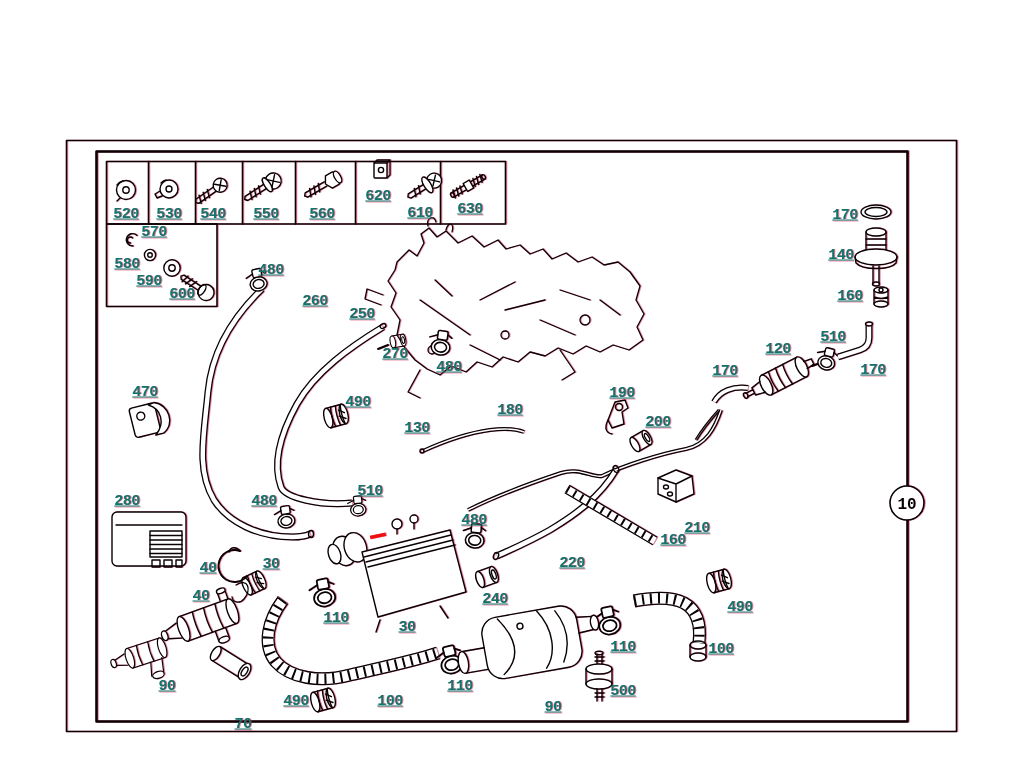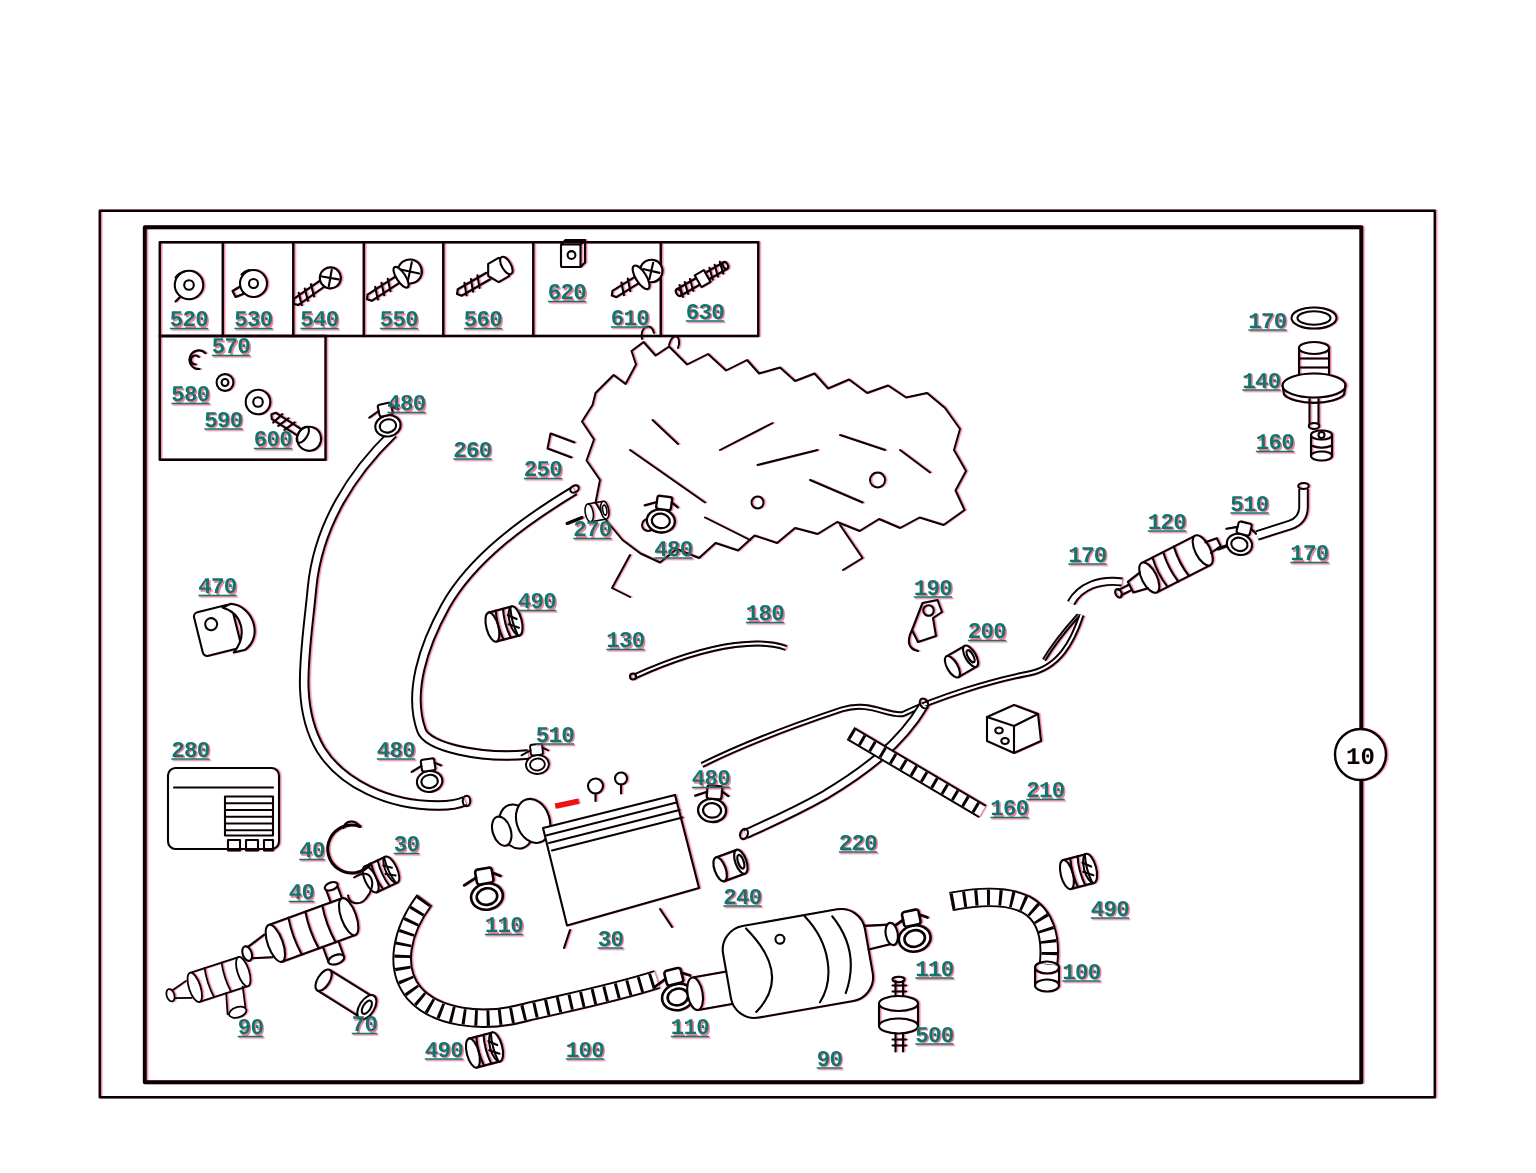--- a/index.html
+++ b/index.html
@@ -367,21 +367,21 @@
       <div class="plabel" style="left: 673px; top: 540px;">160</div>
       <div class="plabel" style="left: 572px; top: 563px;">220</div>
       <div class="plabel" style="left: 474px; top: 520px;">480</div>
       <div class="plabel" style="left: 208px; top: 568px;">40</div>
       <div class="plabel" style="left: 271px; top: 564px;">30</div>
       <div class="plabel" style="left: 173px; top: 596px; margin-left: 28px;">40</div>
       <div class="plabel" style="left: 336px; top: 618px;">110</div>
       <div class="plabel" style="left: 407px; top: 627px;">30</div>
       <div class="plabel" style="left: 495px; top: 599px;">240</div>
       <div class="plabel" style="left: 167px; top: 686px;">90</div>
-      <div class="plabel" style="left: 243px; top: 684px; text-align: center;">70</div>
+      <div class="plabel" style="left: 243px; top: 724px; text-align: center;">70</div>
       <div class="plabel" style="left: 296px; top: 701px;">490</div>
       <div class="plabel" style="left: 390px; top: 701px;">100</div>
       <div class="plabel" style="left: 460px; top: 686px;">110</div>
       <div class="plabel" style="left: 553px; top: 686px; margin-top: 21px;">90</div>
       <div class="plabel" style="left: 623px; top: 691px;">500</div>
       <div class="plabel" style="left: 623px; top: 647px;">110</div>
       <div class="plabel" style="left: 721px; top: 649px;">100</div>
       <div class="plabel" style="left: 740px; top: 607px;">490</div>
     </div>
 

